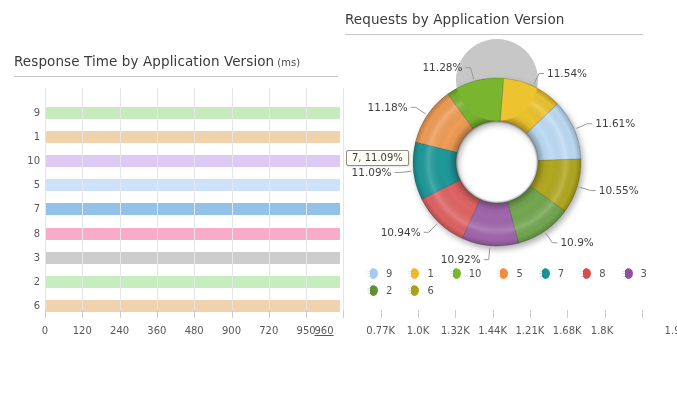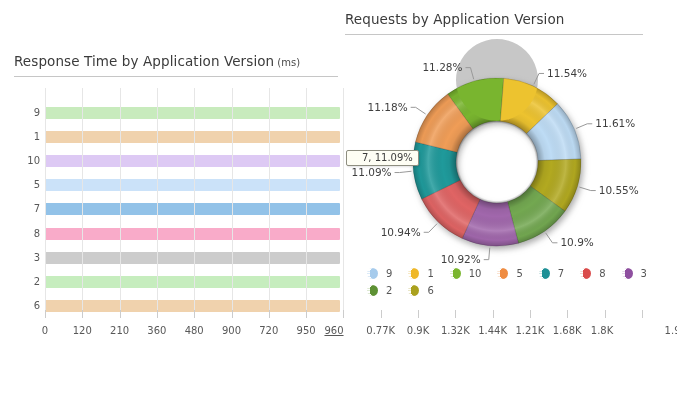--- a/index.html
+++ b/index.html
@@ -21,21 +21,21 @@
   
   .bar{position:absolute;left:45px;height:12px;border-radius:1px;}
   .bar-cat-label{position:absolute;left:10px;width:30px;text-align:right;
     font-size:10px;color:#585858;line-height:13px;}
   
   #donut-svg{position:absolute;left:0;top:0;}
   .callout-text{font-size:10.5px;fill:#3f3f3f;}
   
   .tooltip{position:absolute;left:346px;top:150px;z-index:5;
     background:#fefef4;border:1px solid #8e8e80;border-radius:2px;
-    padding:1px 5px 2px 15px;font-size:10px;color:#3d3d3d;white-space:nowrap;
+    padding:1px 5px 2px 5px;font-size:10px;color:#3d3d3d;white-space:nowrap;
     box-shadow:1px 1px 2px rgba(0,0,0,0.12);}
   
   #legend{position:absolute;left:367px;top:268px;display:flex;flex-direction:column;gap:6px;}
   .legend-row{display:flex;gap:16px;}
   .legend-item{display:flex;align-items:center;gap:8px;cursor:default;}
   .legend-marker{width:11px;height:11px;border-radius:50%;flex:0 0 auto;}
   .legend-label{font-size:10px;color:#555555;line-height:11px;}
 </style>
 </head>
 <body>
@@ -78,37 +78,37 @@
       <div class="gridline" style="left: 194.2px;"></div>
       <div class="gridline" style="left: 231.5px;"></div>
       <div class="gridline" style="left: 268.8px;"></div>
       <div class="gridline" style="left: 306.1px;"></div>
       <div class="gridline" style="left: 343.4px;"></div>
       <div class="axis-tick" style="left: 45px;"></div>
       <div class="axis-tick-label" style="left: 45px;">0</div>
       <div class="axis-tick" style="left: 82.3px;"></div>
       <div class="axis-tick-label" style="left: 82.3px;">120</div>
       <div class="axis-tick" style="left: 119.6px;"></div>
-      <div class="axis-tick-label" style="left: 119.6px;">210</div>
+      <div class="axis-tick-label" style="left: 119.6px;">240</div>
       <div class="axis-tick" style="left: 156.9px;"></div>
       <div class="axis-tick-label" style="left: 156.9px;">360</div>
       <div class="axis-tick" style="left: 194.2px;"></div>
       <div class="axis-tick-label" style="left: 194.2px;">480</div>
       <div class="axis-tick" style="left: 231.5px;"></div>
       <div class="axis-tick-label" style="left: 231.5px;">900</div>
       <div class="axis-tick" style="left: 268.8px;"></div>
       <div class="axis-tick-label" style="left: 268.8px;">720</div>
       <div class="axis-tick" style="left: 306.1px;"></div>
       <div class="axis-tick-label" style="left: 306.1px;">950</div>
       <div class="axis-tick" style="left: 343.4px;"></div>
-      <div class="axis-tick-label" style="left: 334px; text-decoration: underline;">960</div>
+      <div class="axis-tick-label" style="left: 324px; text-decoration: underline;">960</div>
       <div class="axis-tick" style="left: 380.7px;"></div>
       <div class="axis-tick-label" style="left: 380.7px;">0.77K</div>
       <div class="axis-tick" style="left: 418px;"></div>
-      <div class="axis-tick-label" style="left: 418px;">0.9K</div>
+      <div class="axis-tick-label" style="left: 418px;">1.0K</div>
       <div class="axis-tick" style="left: 455.3px;"></div>
       <div class="axis-tick-label" style="left: 455.3px;">1.32K</div>
       <div class="axis-tick" style="left: 492.6px;"></div>
       <div class="axis-tick-label" style="left: 492.6px;">1.44K</div>
       <div class="axis-tick" style="left: 529.9px;"></div>
       <div class="axis-tick-label" style="left: 529.9px;">1.21K</div>
       <div class="axis-tick" style="left: 567.2px;"></div>
       <div class="axis-tick-label" style="left: 567.2px;">1.68K</div>
       <div class="axis-tick" style="left: 604.5px;"></div>
       <div class="axis-tick-label" style="left: 602px;">1.8K</div>

